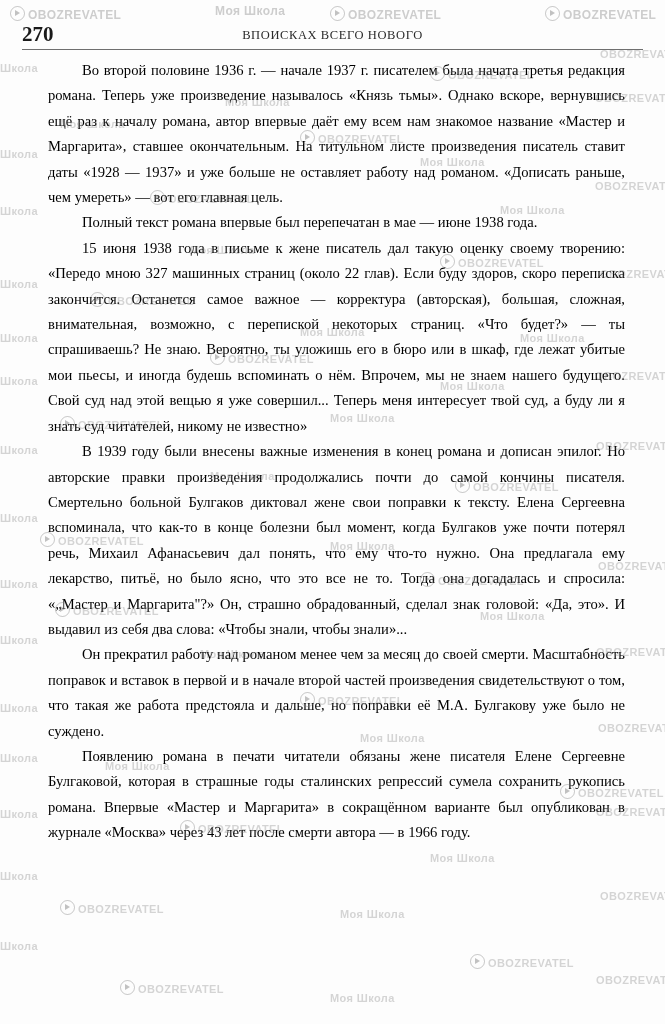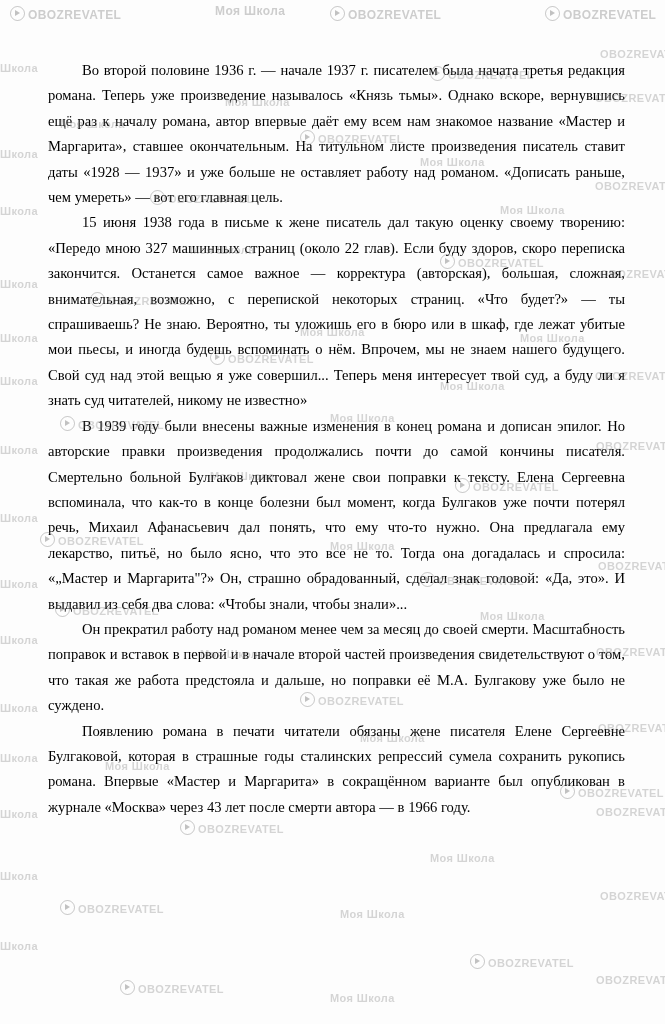--- a/index.html
+++ b/index.html
@@ -115,23 +115,29 @@
     border-left: 5px solid rgba(120,120,120,0.45);
     border-top: 3.5px solid transparent;
     border-bottom: 3.5px solid transparent;
   }
 </style>
 </head>
 <body>
 
 <div class="page">
 
+  <div class="header">
+    <div class="page-number">270</div>
+    <div class="running-title">ВПОИСКАХ ВСЕГО НОВОГО</div>
+    <div class="header-rule"></div>
+  </div>
 
   <div class="content">
     <p class="para">Во второй половине 1936 г. — начале 1937 г. писателем была начата третья редакция романа. Теперь уже произведение называ­лось «Князь тьмы». Однако вскоре, вернувшись ещё раз к началу романа, автор впервые даёт ему всем нам знакомое название «Мастер и Маргарита», ставшее окончательным. На титульном листе произведения писатель ставит даты «1928 — 1937» и уже больше не оставляет работу над романом. «Дописать раньше, чем умереть» — вот его главная цель.</p>
+    <p class="para">Полный текст романа впервые был перепечатан в мае — июне 1938 года.</p>
     <p class="para">15 июня 1938 года в письме к жене писатель дал такую оценку своему творению: «Передо мною 327 машинных страниц (около 22 глав). Если буду здоров, скоро переписка закончится. Оста­нется самое важное — корректура (авторская), большая, сложная, внимательная, возможно, с перепиской некоторых страниц. «Что будет?» — ты спрашиваешь? Не знаю. Вероятно, ты уложишь его в бюро или в шкаф, где лежат убитые мои пьесы, и иногда будешь вспоминать о нём. Впрочем, мы не знаем нашего будущего. Свой суд над этой вещью я уже совершил... Теперь меня интересует твой суд, а буду ли я знать суд читателей, никому не известно»</p>
     <p class="para">В 1939 году были внесены важные изменения в конец романа и дописан эпилог. Но авторские правки произведения продолжались почти до самой кончины писателя. Смертельно больной Булгаков диктовал жене свои поправки к тексту. Елена Сергеевна вспоминала, что как-то в конце болезни был момент, когда Булгаков уже почти потерял речь, Михаил Афанасьевич дал понять, что ему что-то нужно. Она предлагала ему лекарство, питьё, но было ясно, что это все не то. Тогда она догадалась и спросила: «„Мастер и Маргарита"?» Он, страшно обрадованный, сделал знак головой: «Да, это». И выдавил из себя два слова: «Чтобы знали, чтобы знали»...</p>
     <p class="para">Он прекратил работу над романом менее чем за месяц до своей смерти. Масштабность поправок и вставок в первой и в начале второй частей произведения свидетельствуют о том, что такая же работа предстояла и дальше, но поправки её М.А. Булгакову уже было не суждено.</p>
     <p class="para">Появлению романа в печати читатели обязаны жене писателя Елене Сергеевне Булгаковой, которая в страшные годы сталинских репрессий сумела сохранить рукопись романа. Впервые «Мастер и Маргарита» в сокращённом варианте был опубликован в журнале «Москва» через 43 лет после смерти автора — в 1966 году.</p>
   </div>
 
   <div class="wm-layer">
 
     <div class="wm big" style="left:10px; top:4px;"><span class="circ"></span><span>OBOZREVATEL</span></div>
     <div class="wm big" style="left:215px; top:4px;"><span>Моя Школа</span></div>

